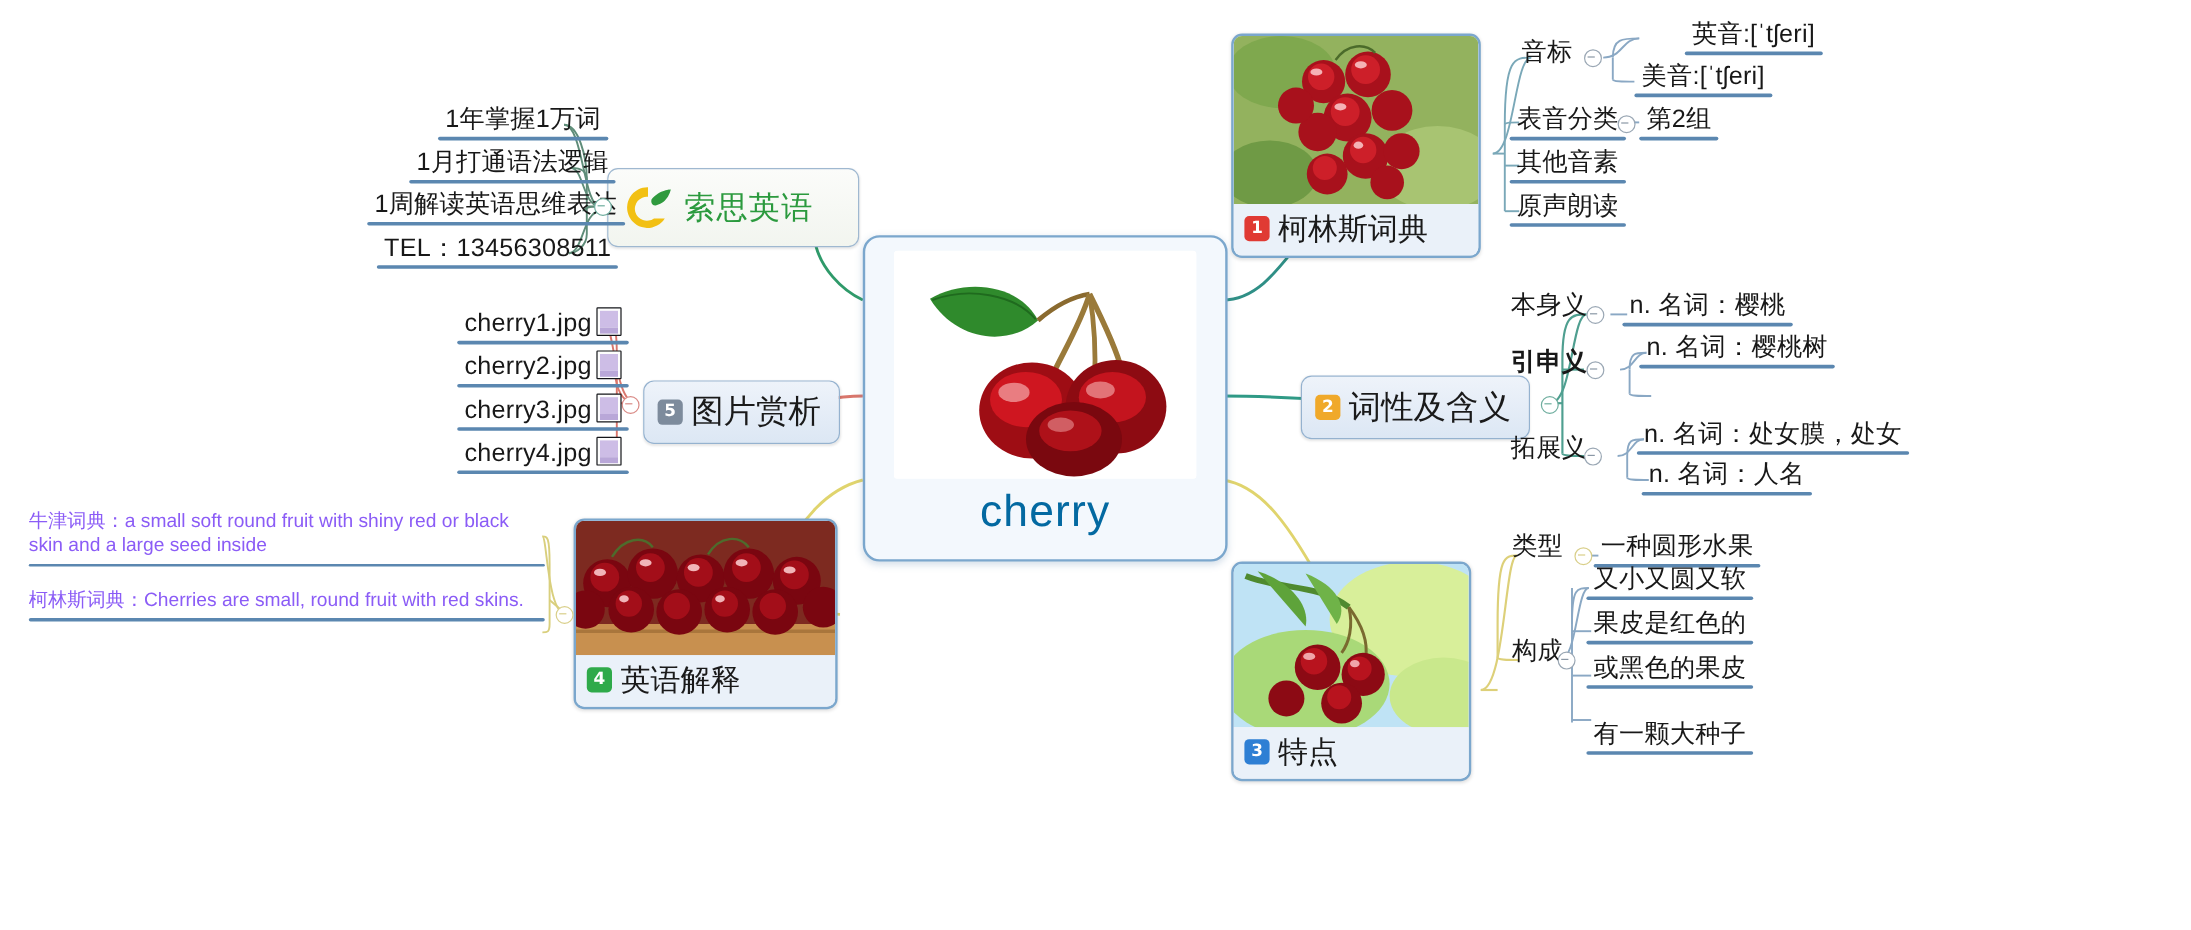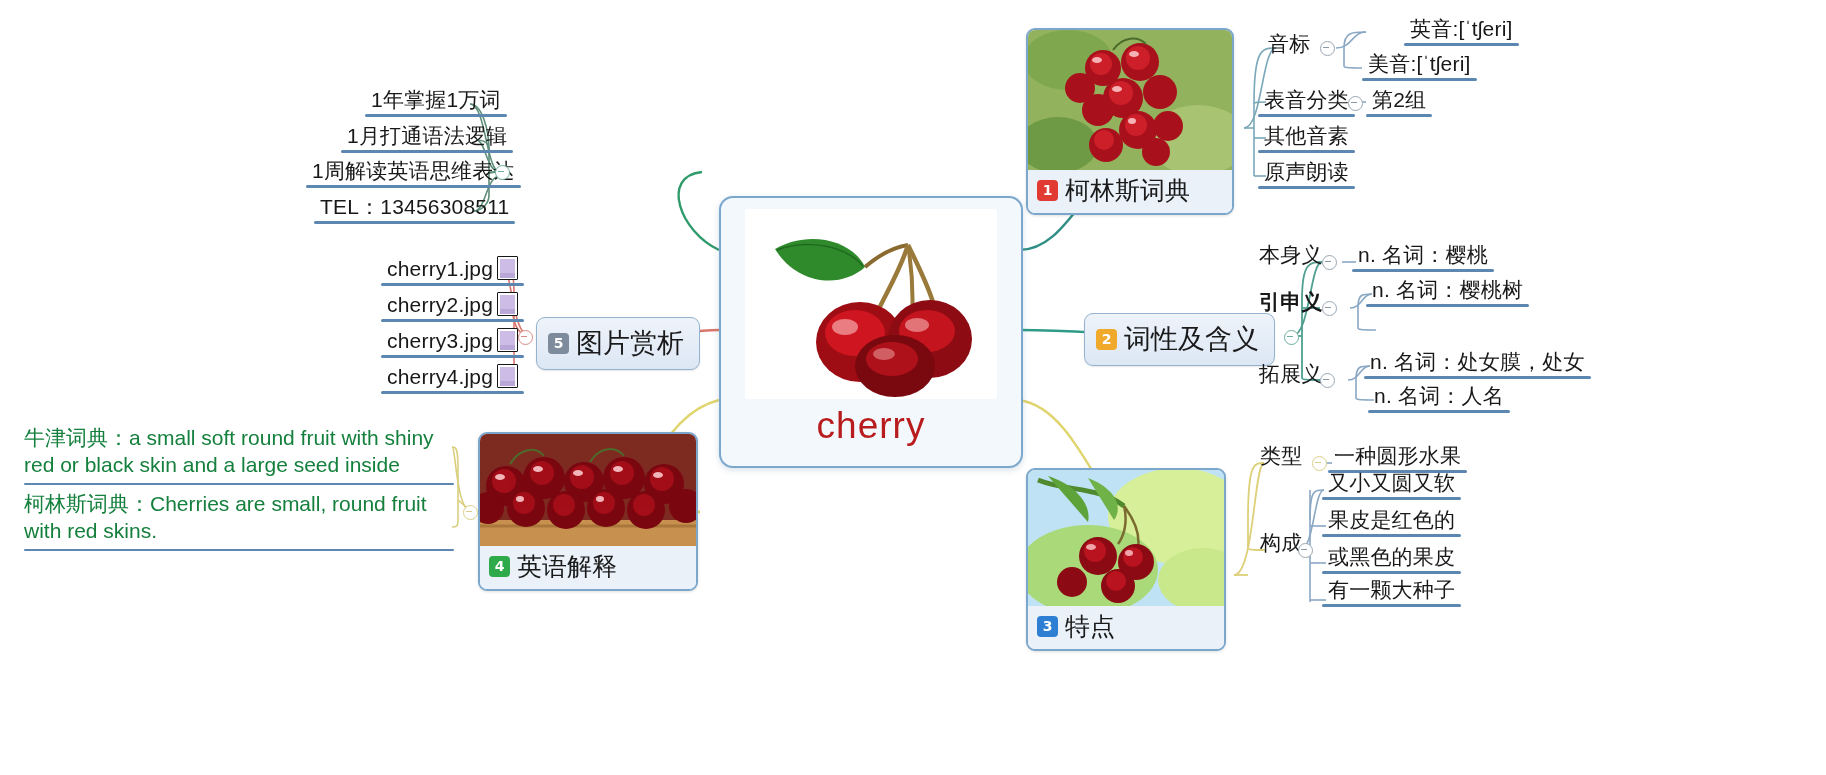--- a/index.html
+++ b/index.html
@@ -48,21 +48,21 @@
     position:absolute;left:719px;top:196px;width:300px;height:268px;
     background:#f3f8fd;border:2.5px solid #7ba7cd;border-radius:14px;
     box-shadow:0 2px 6px rgba(90,130,170,.25);
     display:flex;flex-direction:column;align-items:center;
   }
   #central .pic{
     width:252px;height:190px;margin-top:11px;border-radius:3px;
     background:#ffffff;position:relative;overflow:hidden;
   }
   #central .word{
-    font-size:37px;color:#b91c1c;margin-top:6px;letter-spacing:1px;
+    font-size:37px;color:#0369a1;margin-top:6px;letter-spacing:1px;
   }
 
   
   .photo{
     position:absolute;border:2px solid #7ba7cd;border-radius:9px;
     background:#eaf1f9;box-shadow:0 1px 3px rgba(0,0,0,.13);
     overflow:hidden;
   }
   .photo .img{width:100%;display:block;position:relative;overflow:hidden;}
   .photo .cap{
@@ -77,21 +77,21 @@
     background:linear-gradient(180deg,#fbfcfa 0%,#f2f5ef 100%);
     border:1.6px solid #9fb8d0;border-radius:9px;
     display:flex;align-items:center;gap:9px;padding-left:12px;
     box-shadow:0 1px 2px rgba(0,0,0,.10);
   }
   .logo-mark{position:relative;width:42px;height:42px;flex:0 0 42px;}
   #logo-node .name{font-size:26px;color:#2b9a3e;letter-spacing:1px;}
 
   
   .dict{
-    position:absolute;font-size:21px;line-height:1.28;color:#15803d;
+    position:absolute;font-size:16px;line-height:1.28;color:#8b5cf6;
     padding:3px 6px 4px 6px;
   }
   .dict::after{
     content:"";display:block;height:2.5px;background:#5b87b0;
     border-radius:2px;margin-top:4px;
   }
 
   
   .knob{
     position:absolute;width:13px;height:13px;border-radius:50%;
@@ -242,20 +242,29 @@
         <ellipse cx="182" cy="122" rx="28" ry="21" fill="#c4141e"></ellipse>
         <ellipse cx="172" cy="116" rx="12" ry="7" fill="#ef9b9d" opacity=".7"></ellipse>
         <ellipse cx="150" cy="157" rx="40" ry="31" fill="#7a080f"></ellipse>
         <ellipse cx="147" cy="150" rx="26" ry="17" fill="#ae1119"></ellipse>
         <ellipse cx="139" cy="145" rx="11" ry="6" fill="#e89295" opacity=".6"></ellipse>
       </svg>
     </div>
     <div class="word">cherry</div>
   </div>
 
+  <div id="logo-node">
+    <span class="logo-mark">
+      <svg viewBox="0 0 42 42" width="42" height="42">
+        <path d="M21 4 a17 17 0 1 0 14 26 l-9 0 a10 10 0 1 1 -5 -18 z" fill="#f2c013"></path>
+        <path d="M24 14 C31 6,40 6,40 6 C40 6,38 17,28 19 C25 20,23 17,24 14 Z" fill="#2f9a3e"></path>
+      </svg>
+    </span>
+    <span class="name">索思英语</span>
+  </div>
 
   <div class="leaf ul" style="left:365px;top:88px;">
     <span class="txt">1年掌握1万词</span>
   </div>
   <div class="leaf ul" style="left:341px;top:124px;">
     <span class="txt">1月打通语法逻辑</span>
   </div>
   <div class="leaf ul" style="left:306px;top:159px;">
     <span class="txt">1周解读英语思维表达</span>
   </div>
@@ -413,21 +422,21 @@
   <span class="knob" style="left:1298px;top:543px;"></span>
   <div class="leaf ul" style="left:1322px;top:471px;">
     <span class="txt">又小又圆又软</span>
   </div>
   <div class="leaf ul" style="left:1322px;top:508px;">
     <span class="txt">果皮是红色的</span>
   </div>
   <div class="leaf ul" style="left:1322px;top:545px;">
     <span class="txt">或黑色的果皮</span>
   </div>
-  <div class="leaf ul" style="left:1322px;top:578px;">
+  <div class="leaf ul" style="left:1322px;top:600px;">
     <span class="txt">有一颗大种子</span>
   </div>
 
   <div class="photo" style="left:478px;top:432px;width:216px;">
     <div class="img" style="height:112px;">
       <svg viewBox="0 0 216 112" width="216" height="112">
         <rect width="216" height="112" fill="#7d2a20"></rect>
         <rect y="86" width="216" height="26" fill="#c8904f"></rect>
         <path d="M0 92 L216 92" stroke="#a9763c" stroke-width="3"></path>
         <g fill="#7a0610">

